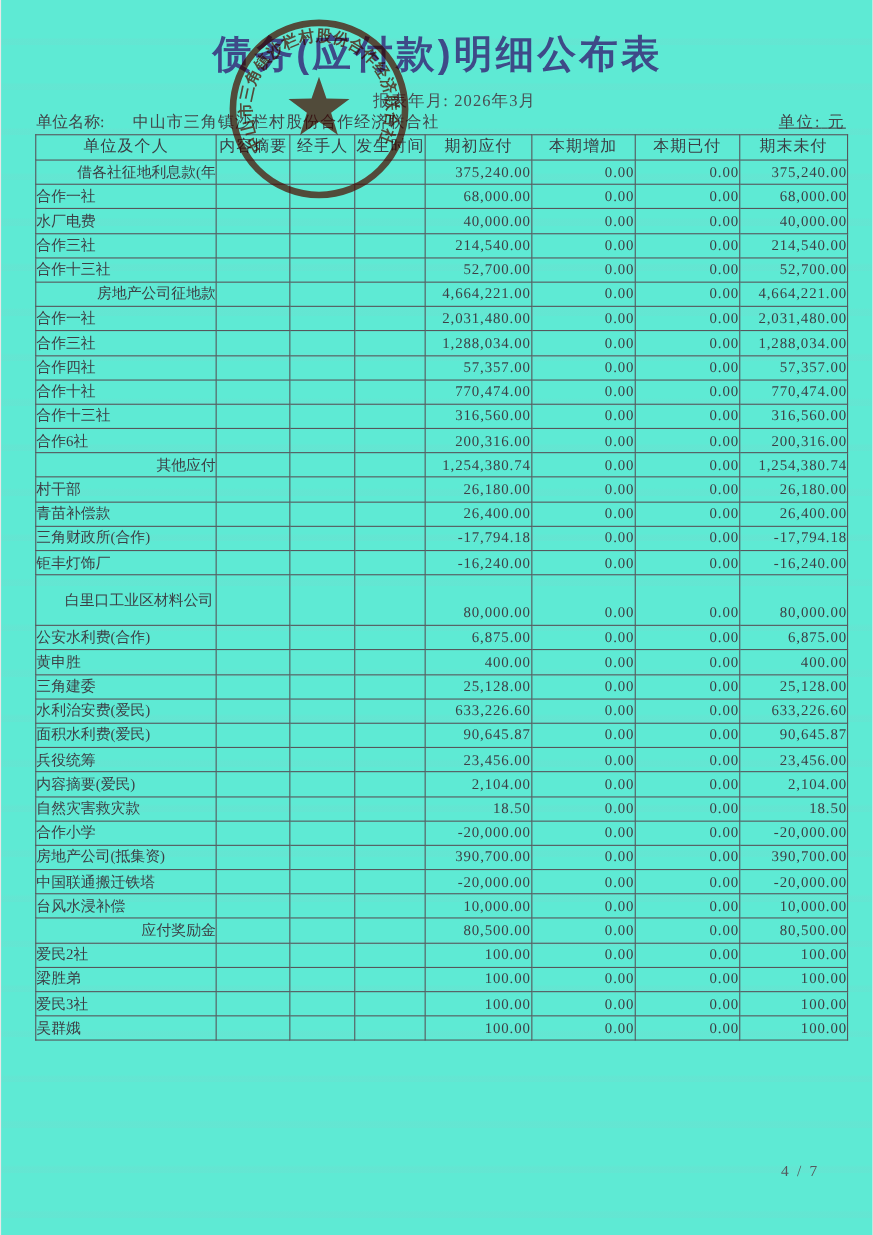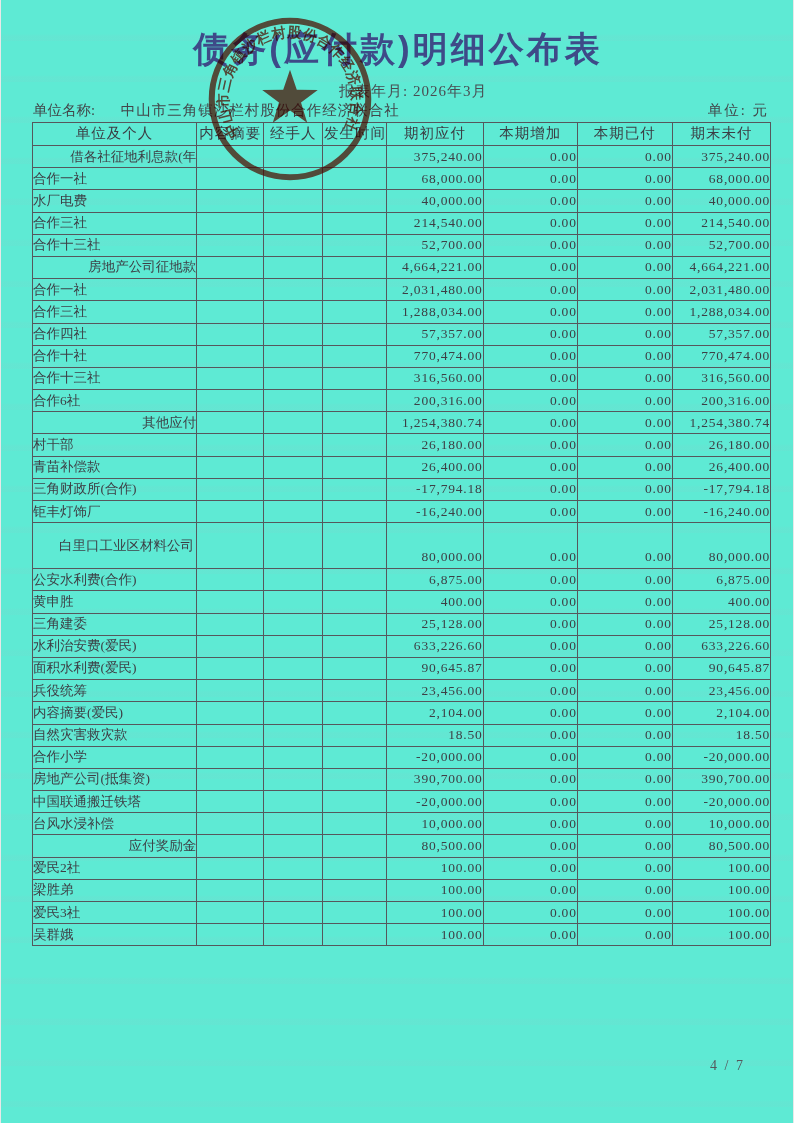--- a/index.html
+++ b/index.html
@@ -20,21 +20,21 @@
     position:absolute;top:26px;left:0;width:794px;text-align:center;
     font-family:"Liberation Sans","DejaVu Sans",sans-serif;
     font-size:35px;font-weight:bold;letter-spacing:3px;color:#3e4a88;
   }
   .report-period{
     position:absolute;top:82px;left:338px;font-size:15px;color:#4a4c52;letter-spacing:1px;
   }
   .meta-line{position:absolute;top:101px;left:32px;width:738px;font-size:14.5px;color:#434549;}
   .meta-left{position:absolute;left:0;top:0;}
   .meta-unit-name{margin-left:22px;letter-spacing:1px;}
-  .meta-right{position:absolute;right:2px;top:0;letter-spacing:2px;}
+  .meta-right{position:absolute;right:2px;top:0;letter-spacing:2px;text-decoration:underline;}
   
   table.ledger{
     position:absolute;left:31px;top:122px;width:739px;
     border-collapse:collapse;table-layout:fixed;
     font-size:13.5px;color:#3d3f45;padding-left:26px;
   }
   table.ledger th,table.ledger td{
     border:1.5px solid #56575c;overflow:hidden;white-space:nowrap;
     padding:0;height:21.2px;line-height:1.05;
   }

